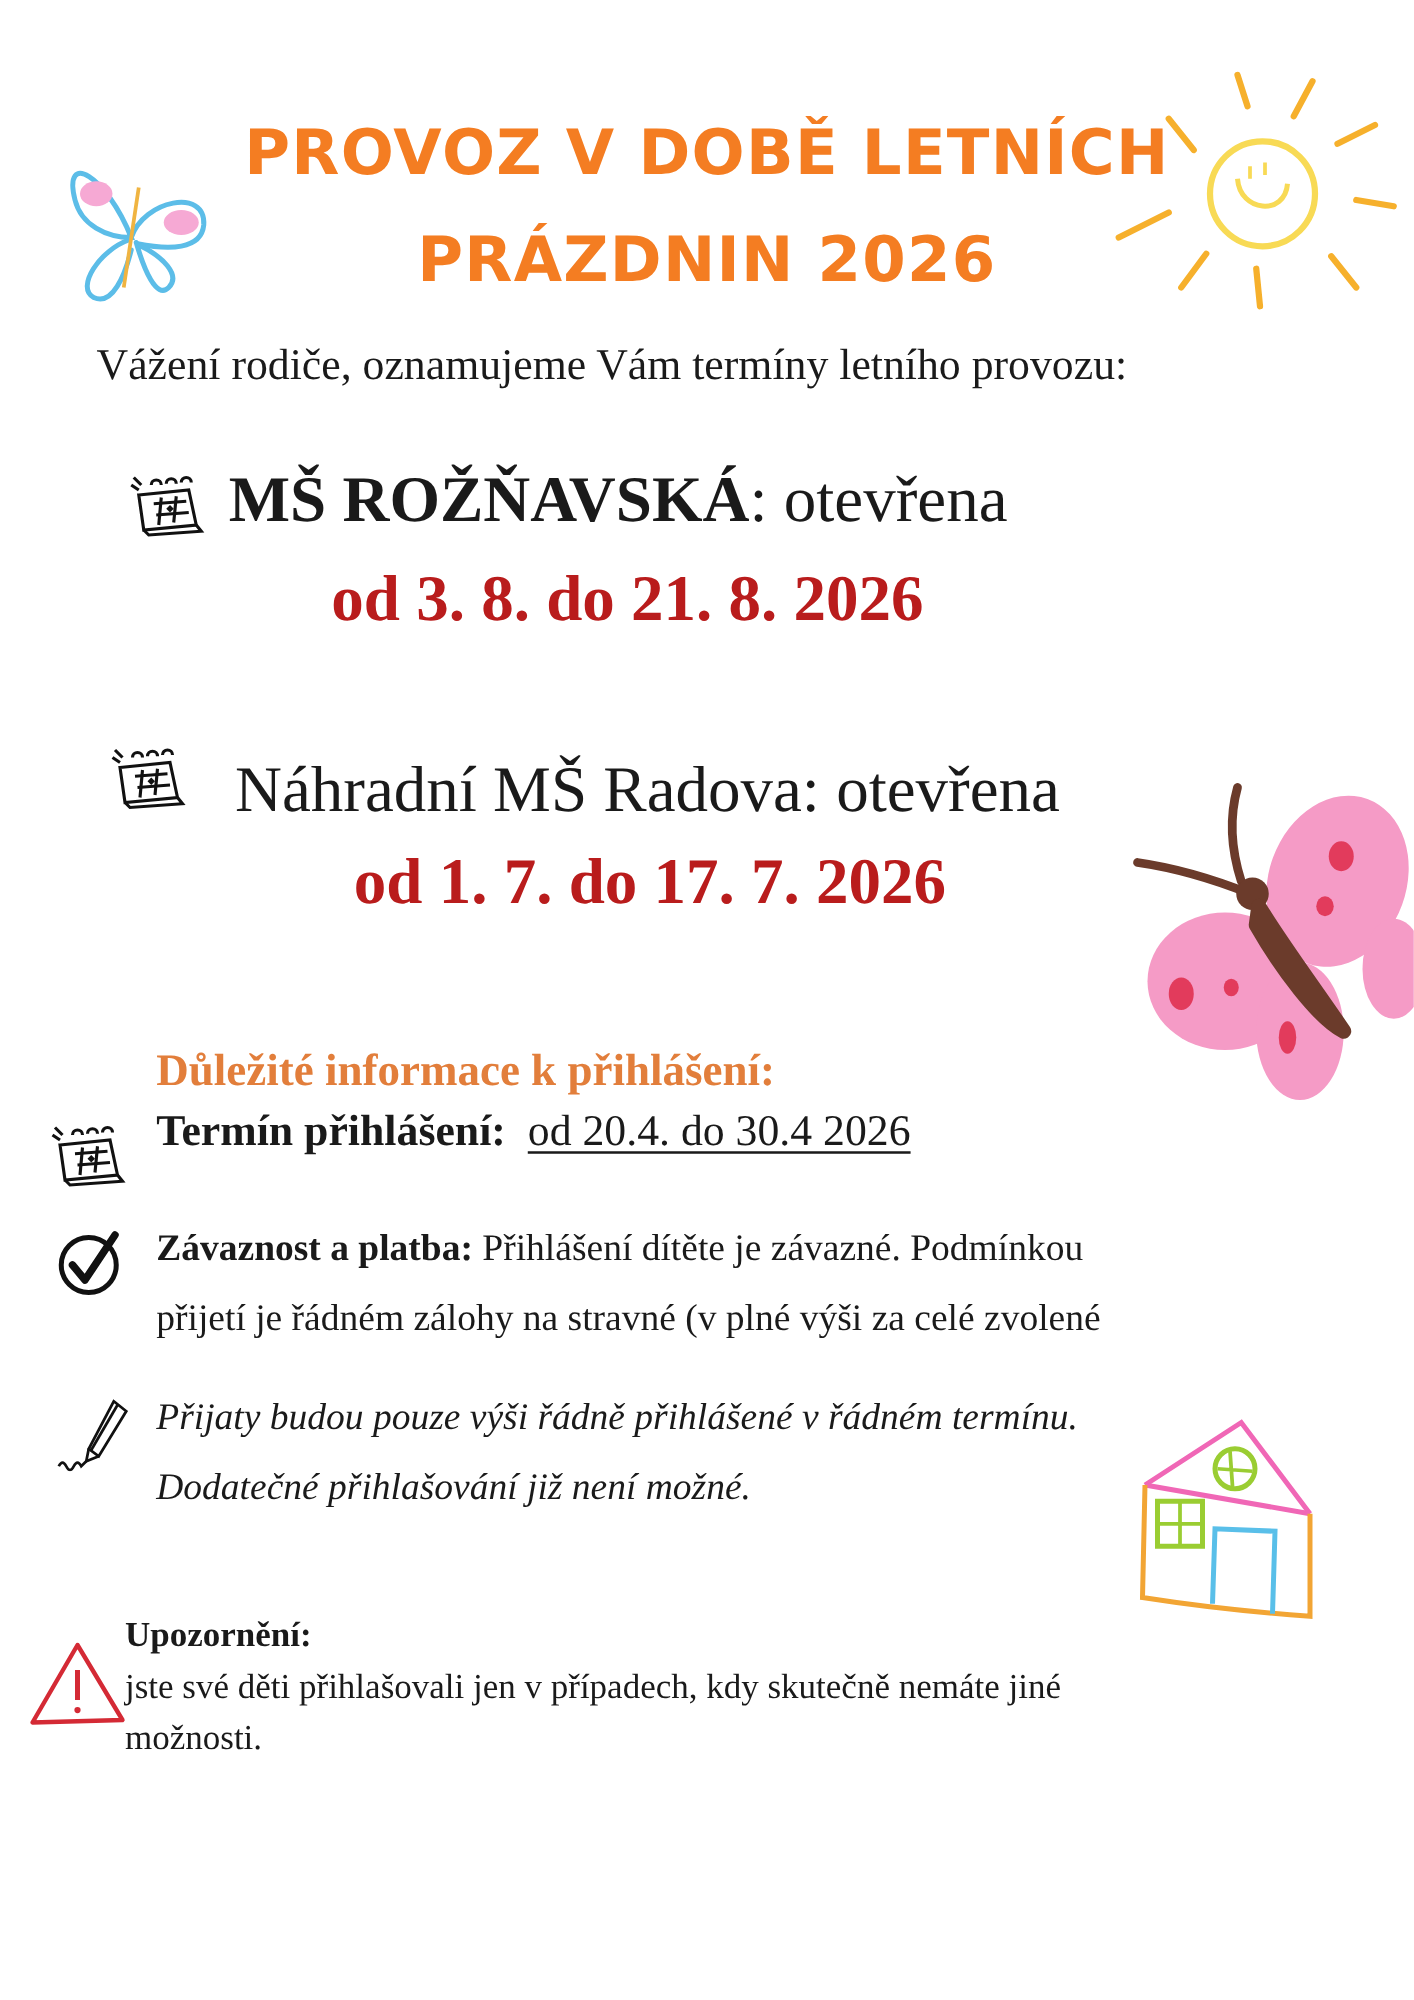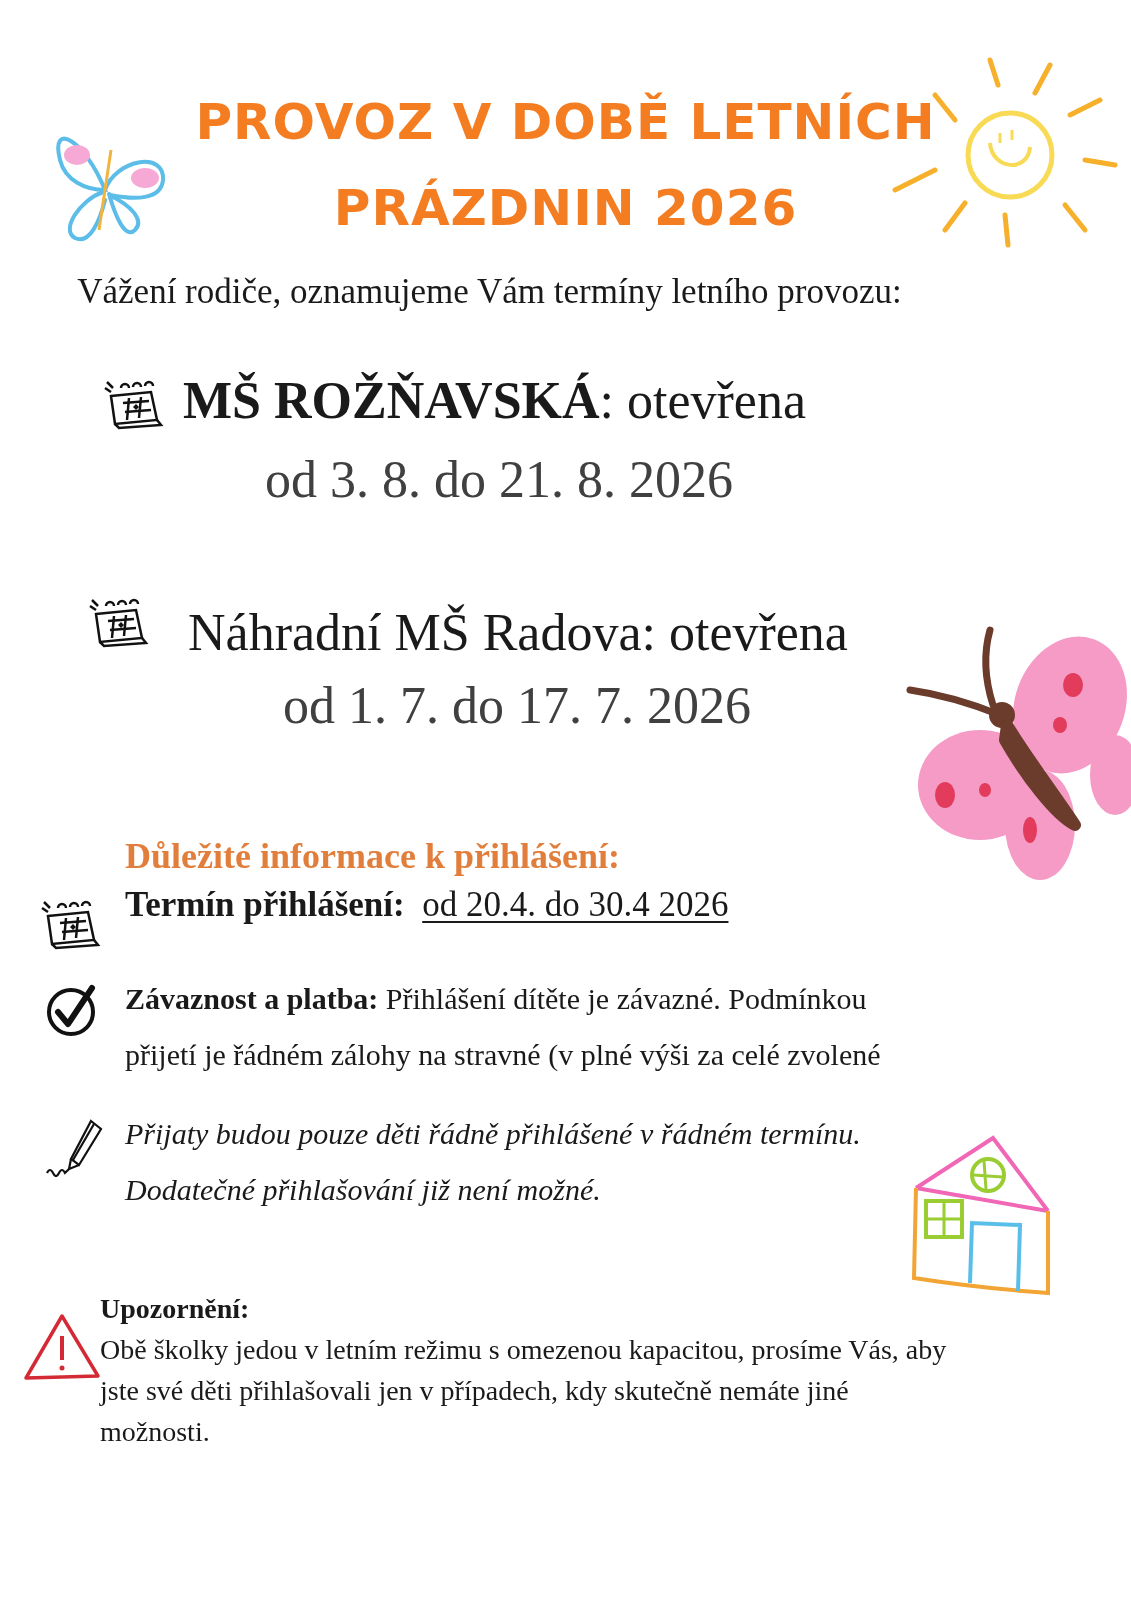--- a/index.html
+++ b/index.html
@@ -5,21 +5,21 @@
   html, body { margin:0; padding:0; background:#ffffff; }
   body { width:1131px; height:1600px; position:relative; overflow:hidden;
          font-family:"Liberation Serif","DejaVu Serif",serif; color:#1a1a1a; }
   .abs { position:absolute; }
   .title { left:0; width:1131px; text-align:center; color:#f47d22;
            font-family:"DejaVu Sans","Liberation Sans",sans-serif; font-weight:bold;
            font-size:50px; letter-spacing:1px; line-height:1; }
   .intro { left:0; width:979px; text-align:center; font-size:35px; top:272px; }
   .school { font-size:52px; white-space:nowrap; }
   .school b { font-weight:bold; }
-  .date { color:#404040; font-weight:normal; font-size:52px; white-space:nowrap; }
+  .date { color:#b91c1c; font-weight:bold; font-size:52px; white-space:nowrap; }
   .subhead { color:#e27e3b; font-weight:bold; font-size:36px; left:125px; top:835px; }
   .reg { left:125px; top:885px; font-size:35px; white-space:nowrap; }
   .reg b { font-weight:bold; }
   .reg u { text-decoration:underline; text-decoration-thickness:2px; text-underline-offset:5px; }
   .para { left:125px; width:900px; font-size:30px; line-height:56px; }
   .para b { font-weight:bold; }
   .ital { font-style:italic; }
   .warn { left:100px; width:990px; font-size:28px; line-height:41px; }
 </style>
 </head>
@@ -144,21 +144,21 @@
 
 <svg class="abs" style="left:45px;top:1115px" width="62" height="62" viewBox="0 0 62 62">
   <g fill="none" stroke="#111" stroke-width="2.2">
     <path d="M46 6 L56 14 L34 50 L26 44 Z"></path>
     <path d="M26 44 L24 54 L34 50"></path>
     <line x1="49" y1="9" x2="28" y2="45"></line>
     <path d="M2 58 q3 -6 6 0 q3 6 6 0 q3 -6 6 0 L24 54"></path>
   </g>
 </svg>
 <div class="abs para ital" style="top:1106px">
-  <div>Přijaty budou pouze děti řádně přihlášené v řádném termínu.</div>
+  <div>Přijaty budou pouze výši řádně přihlášené v řádném termínu.</div>
   <div>Dodatečné přihlašování již není možné.</div>
 </div>
 
 <svg class="abs" style="left:908px;top:1133px" width="150" height="170" viewBox="0 0 150 170">
   <path d="M8 55 L85 5 L140 78" fill="none" stroke="#f067b6" stroke-width="4"></path>
   <path d="M8 55 L140 78" fill="none" stroke="#f067b6" stroke-width="4"></path>
   <path d="M8 55 L6 145 Q70 155 140 160 L140 78" fill="none" stroke="#f2a534" stroke-width="4"></path>
   <circle cx="80" cy="42" r="16" fill="none" stroke="#9acd32" stroke-width="4"></circle>
   <path d="M76 28 L78 56 M66 42 L94 44" stroke="#9acd32" stroke-width="3"></path>
   <rect x="18" y="68" width="36" height="36" fill="none" stroke="#9acd32" stroke-width="4"></rect>
@@ -166,16 +166,15 @@
   <path d="M62 150 L64 90 L112 92 L110 158" fill="none" stroke="#59bfe9" stroke-width="4"></path>
 </svg>
 
 <svg class="abs" style="left:22px;top:1312px" width="80" height="70" viewBox="0 0 80 70">
   <path d="M40 4 L76 64 L4 66 Z" fill="none" stroke="#d42a35" stroke-width="3.5" stroke-linejoin="round"></path>
   <line x1="40" y1="24" x2="40" y2="48" stroke="#d42a35" stroke-width="4"></line>
   <circle cx="40" cy="56" r="2.5" fill="#d42a35"></circle>
 </svg>
 <div class="abs warn" style="top:1288px">
   <div style="font-weight:bold;">Upozornění:</div>
-  <div>Obě školky jedou v letním režimu s omezenou kapacitou, prosíme Vás, aby</div>
   <div>jste své děti přihlašovali jen v případech, kdy skutečně nemáte jiné</div>
   <div>možnosti.</div>
 </div>
 
 </body></html>

